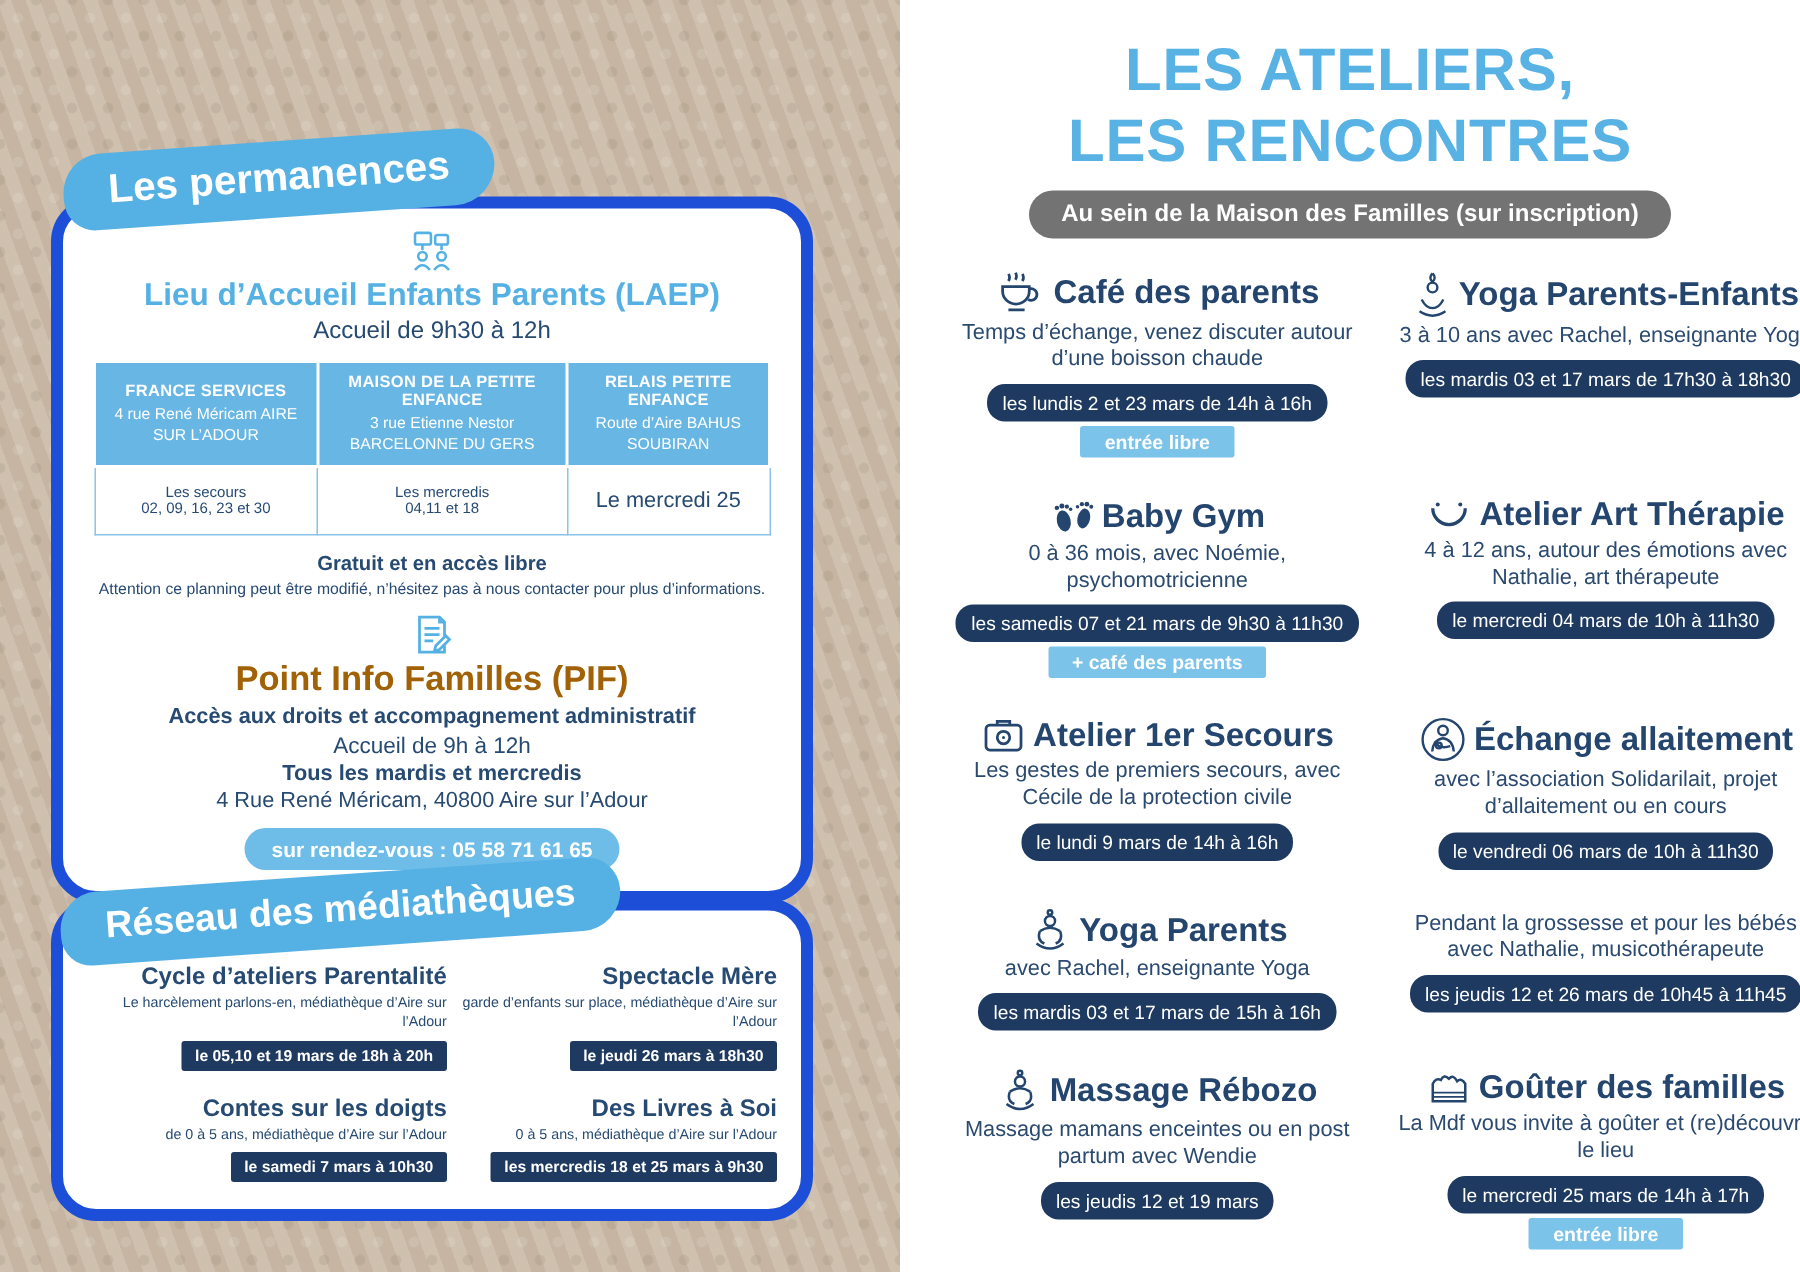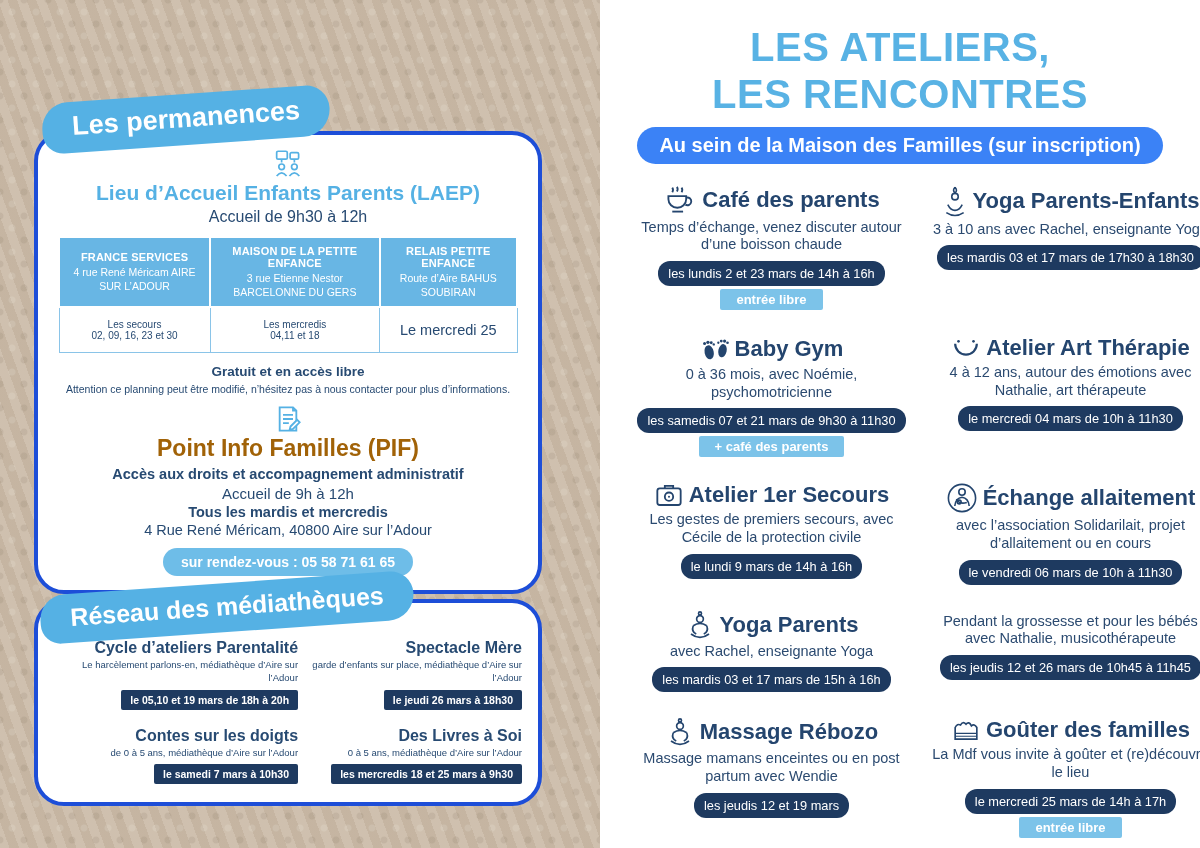--- a/index.html
+++ b/index.html
@@ -33,21 +33,21 @@
 
   .bubble {
     position:absolute; z-index:3; background:#55b1e4; color:#fff; font-weight:bold;
     border-radius:38px 34px 40px 30px; padding:9px 30px 11px; white-space:nowrap;
   }
   .bubble-permanences { left:42px; top:94px; font-size:27px; transform:rotate(-4deg); }
   .bubble-mediatheques { left:40px; top:583px; font-size:25px; transform:rotate(-4deg); }
 
   .panel {
     position:absolute; z-index:2; left:34px; width:508px; background:#fff;
-    border:4px solid #1d4ed8; border-radius:30px; text-align:center; color:#274a72;
+    border:8px solid #1d4ed8; border-radius:30px; text-align:center; color:#274a72;
   }
   .panel-1 { top:131px; padding:14px 20px 14px; }
   .panel-2 { top:599px; padding:36px 16px 18px; }
 
   .sec-icon { display:block; margin:0 auto; }
   .laep-title { color:#55b1e4; font-size:21px; font-weight:bold; margin-top:2px; }
   .laep-sub { font-size:16px; margin-top:3px; font-weight:500; }
 
   table.laep { width:100%; border-collapse:collapse; margin-top:10px; }
   table.laep th { background:#68b6e4; color:#fff; border:2px solid #fff; vertical-align:middle; padding:7px 6px; }
@@ -72,21 +72,21 @@
   .media-grid { display:grid; grid-template-columns:1.12fr 1fr; row-gap:17px; column-gap:6px;text-align:right; }
   .media-ev .ev-title { font-size:16px; font-weight:bold; }
   .media-ev .ev-desc { font-size:9.5px; line-height:1.35; margin-top:2px; }
   .media-ev .ev-date { display:inline-block; background:#1e3a60; color:#fff; font-size:10.5px; font-weight:bold;
     padding:4px 9px; margin-top:5px; border-radius:2px; }
 
   
   .page-right { position:relative; width:600px; height:848px; background:#fff; padding-top:24px; }
   .main-title { text-align:center; color:#58b2e4; font-size:40px; font-weight:bold; line-height:1.17; letter-spacing:.5px; }
   .sub-pill-wrap { text-align:center; margin-top:9px; }
-  .sub-pill { display:inline-block; background:#3b82f6; color:#fff; font-size:20px; font-weight:bold;
+  .sub-pill { display:inline-block; background:#737373; color:#fff; font-size:16px; font-weight:bold;
     border-radius:22px; padding:7px 22px; }
 
   .ws-grid { display:grid; grid-template-columns:297px 297px; column-gap:2px; row-gap:25px;
     justify-content:center; margin-top:20px;margin-left:42px; }
   .ws { text-align:center; }
   .ws-head { display:flex; align-items:center; justify-content:center; gap:5px; }
   .ws-title { color:#24456e; font-size:22px; font-weight:bold; white-space:nowrap; }
   .ws-desc { color:#2b4a70; font-size:14.5px; line-height:1.22; margin:3px auto 0; max-width:282px; }
   .pill-dark { display:inline-block; background:#1e3a60; color:#fff; font-size:12.8px; font-weight:normal;
     padding:5px 10px; margin-top:7px; border-radius:12px; white-space:nowrap; }

